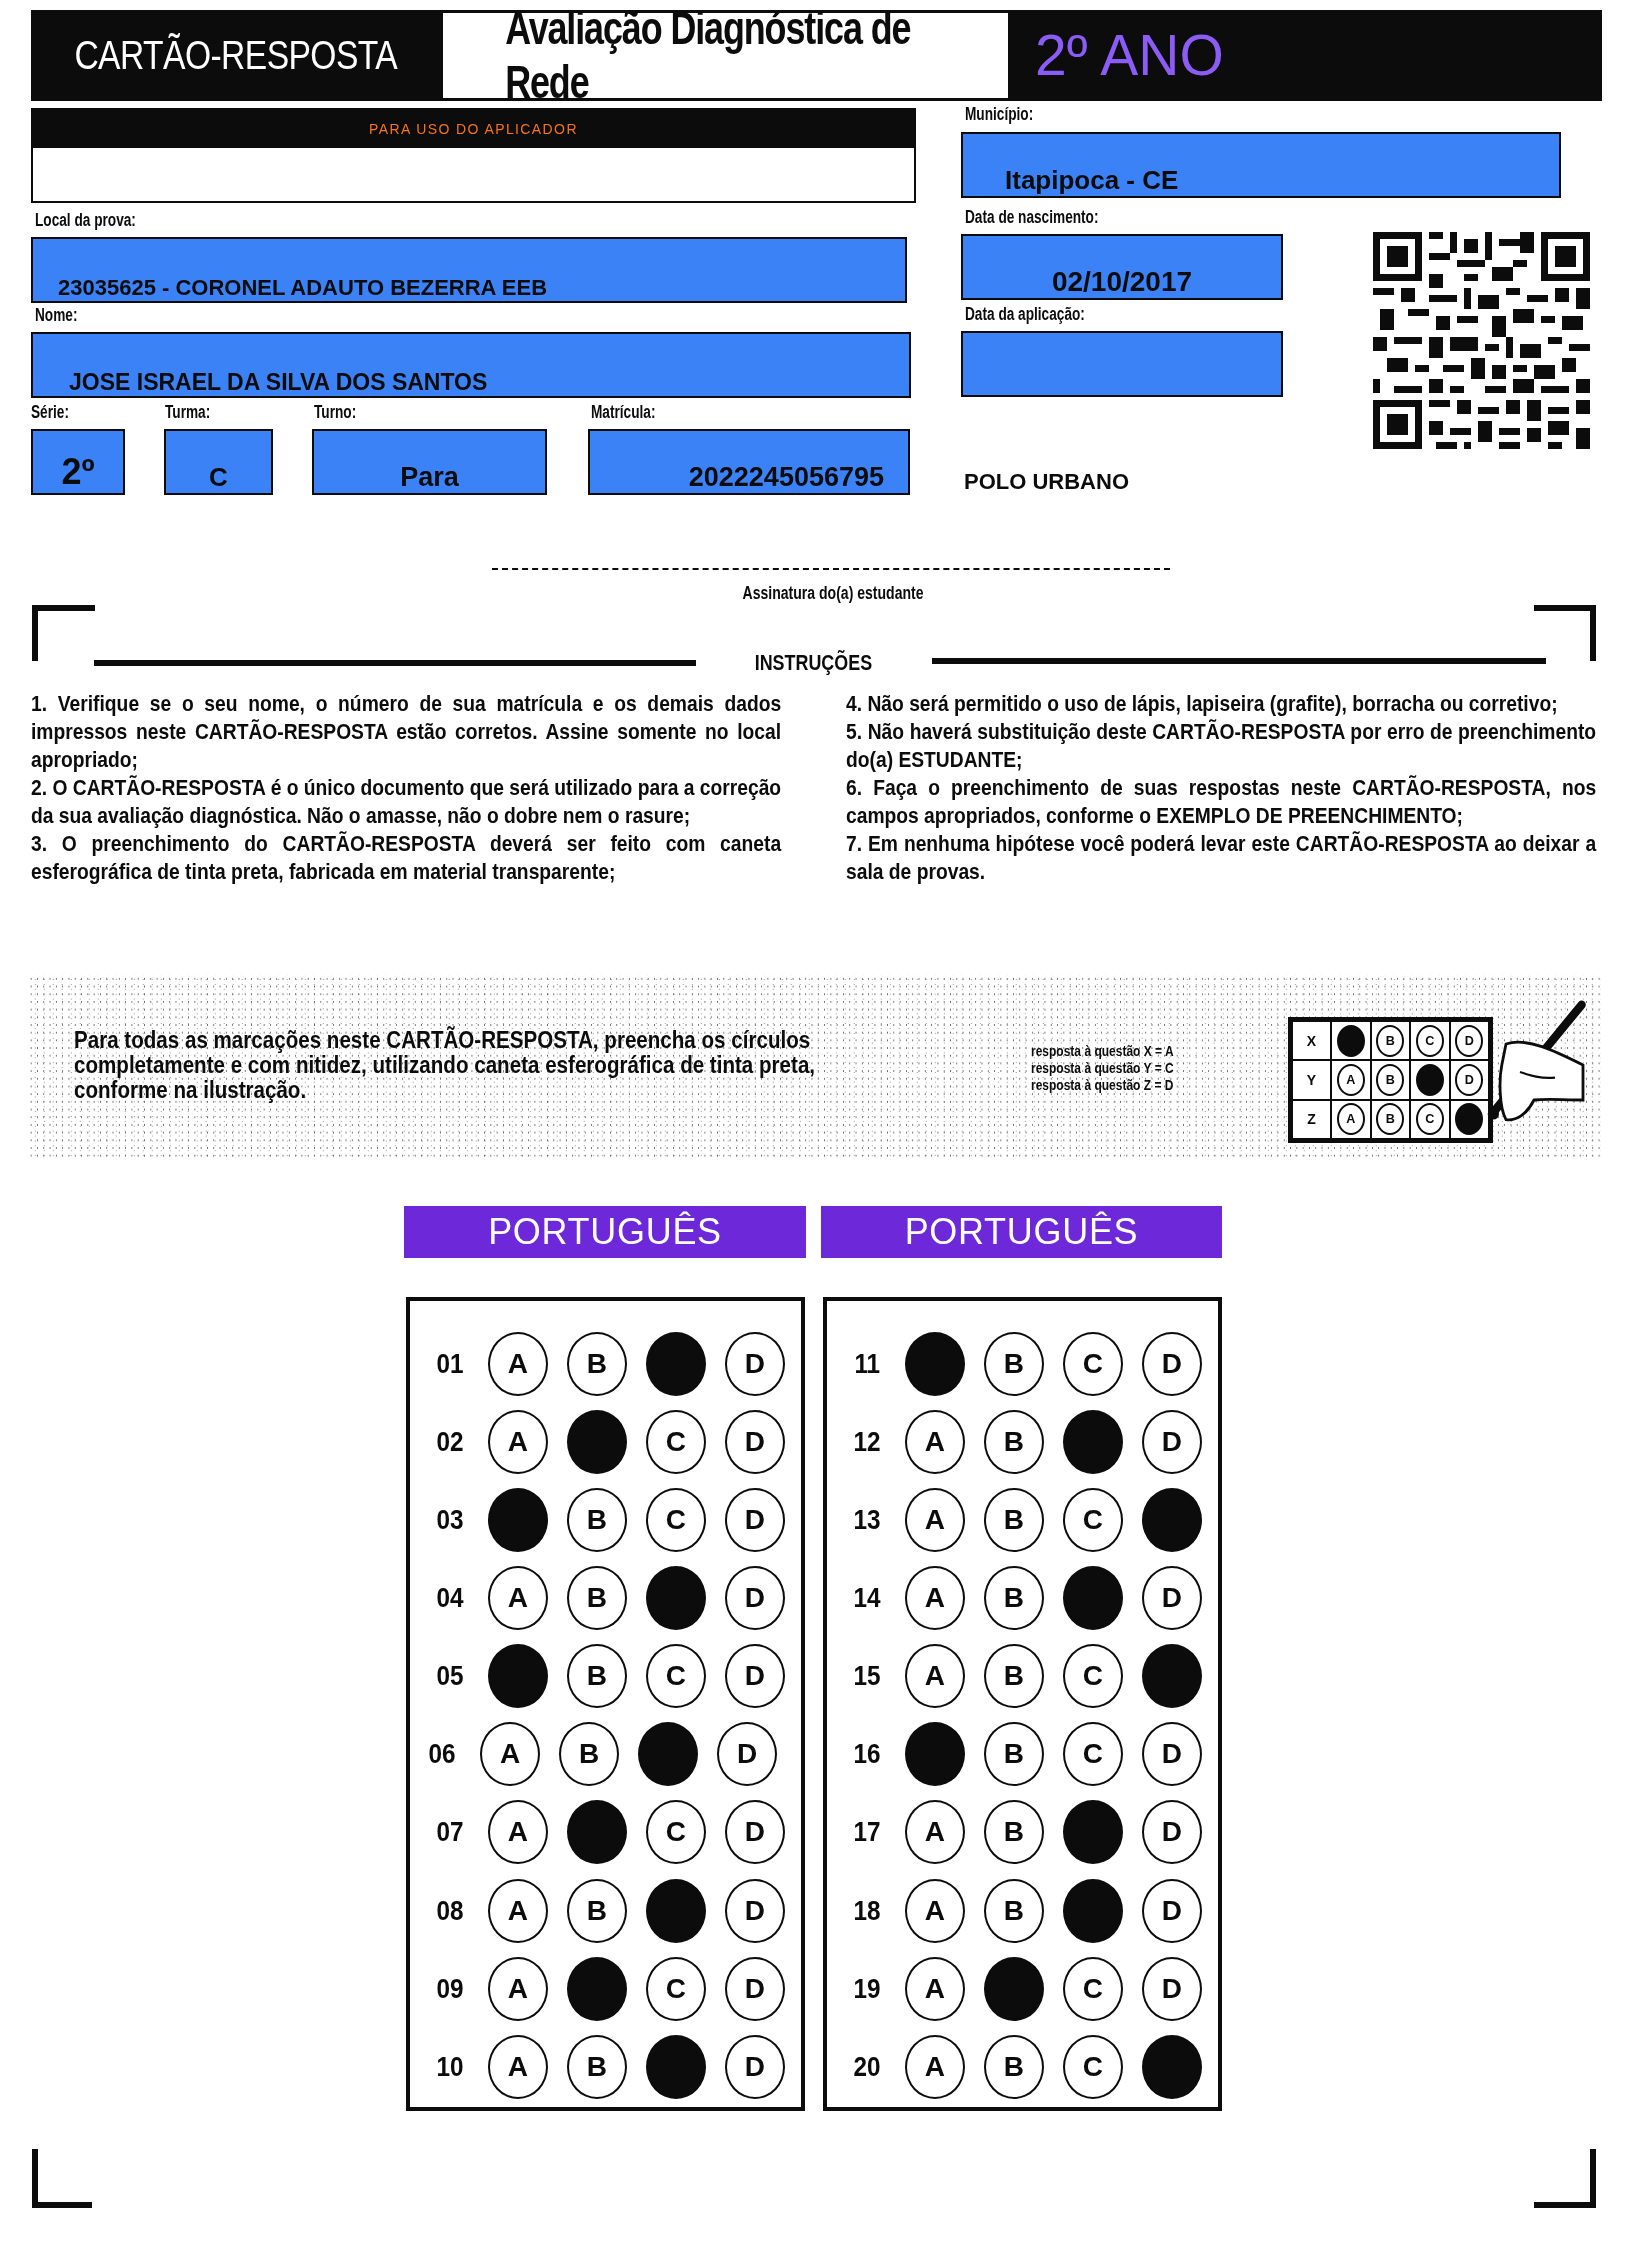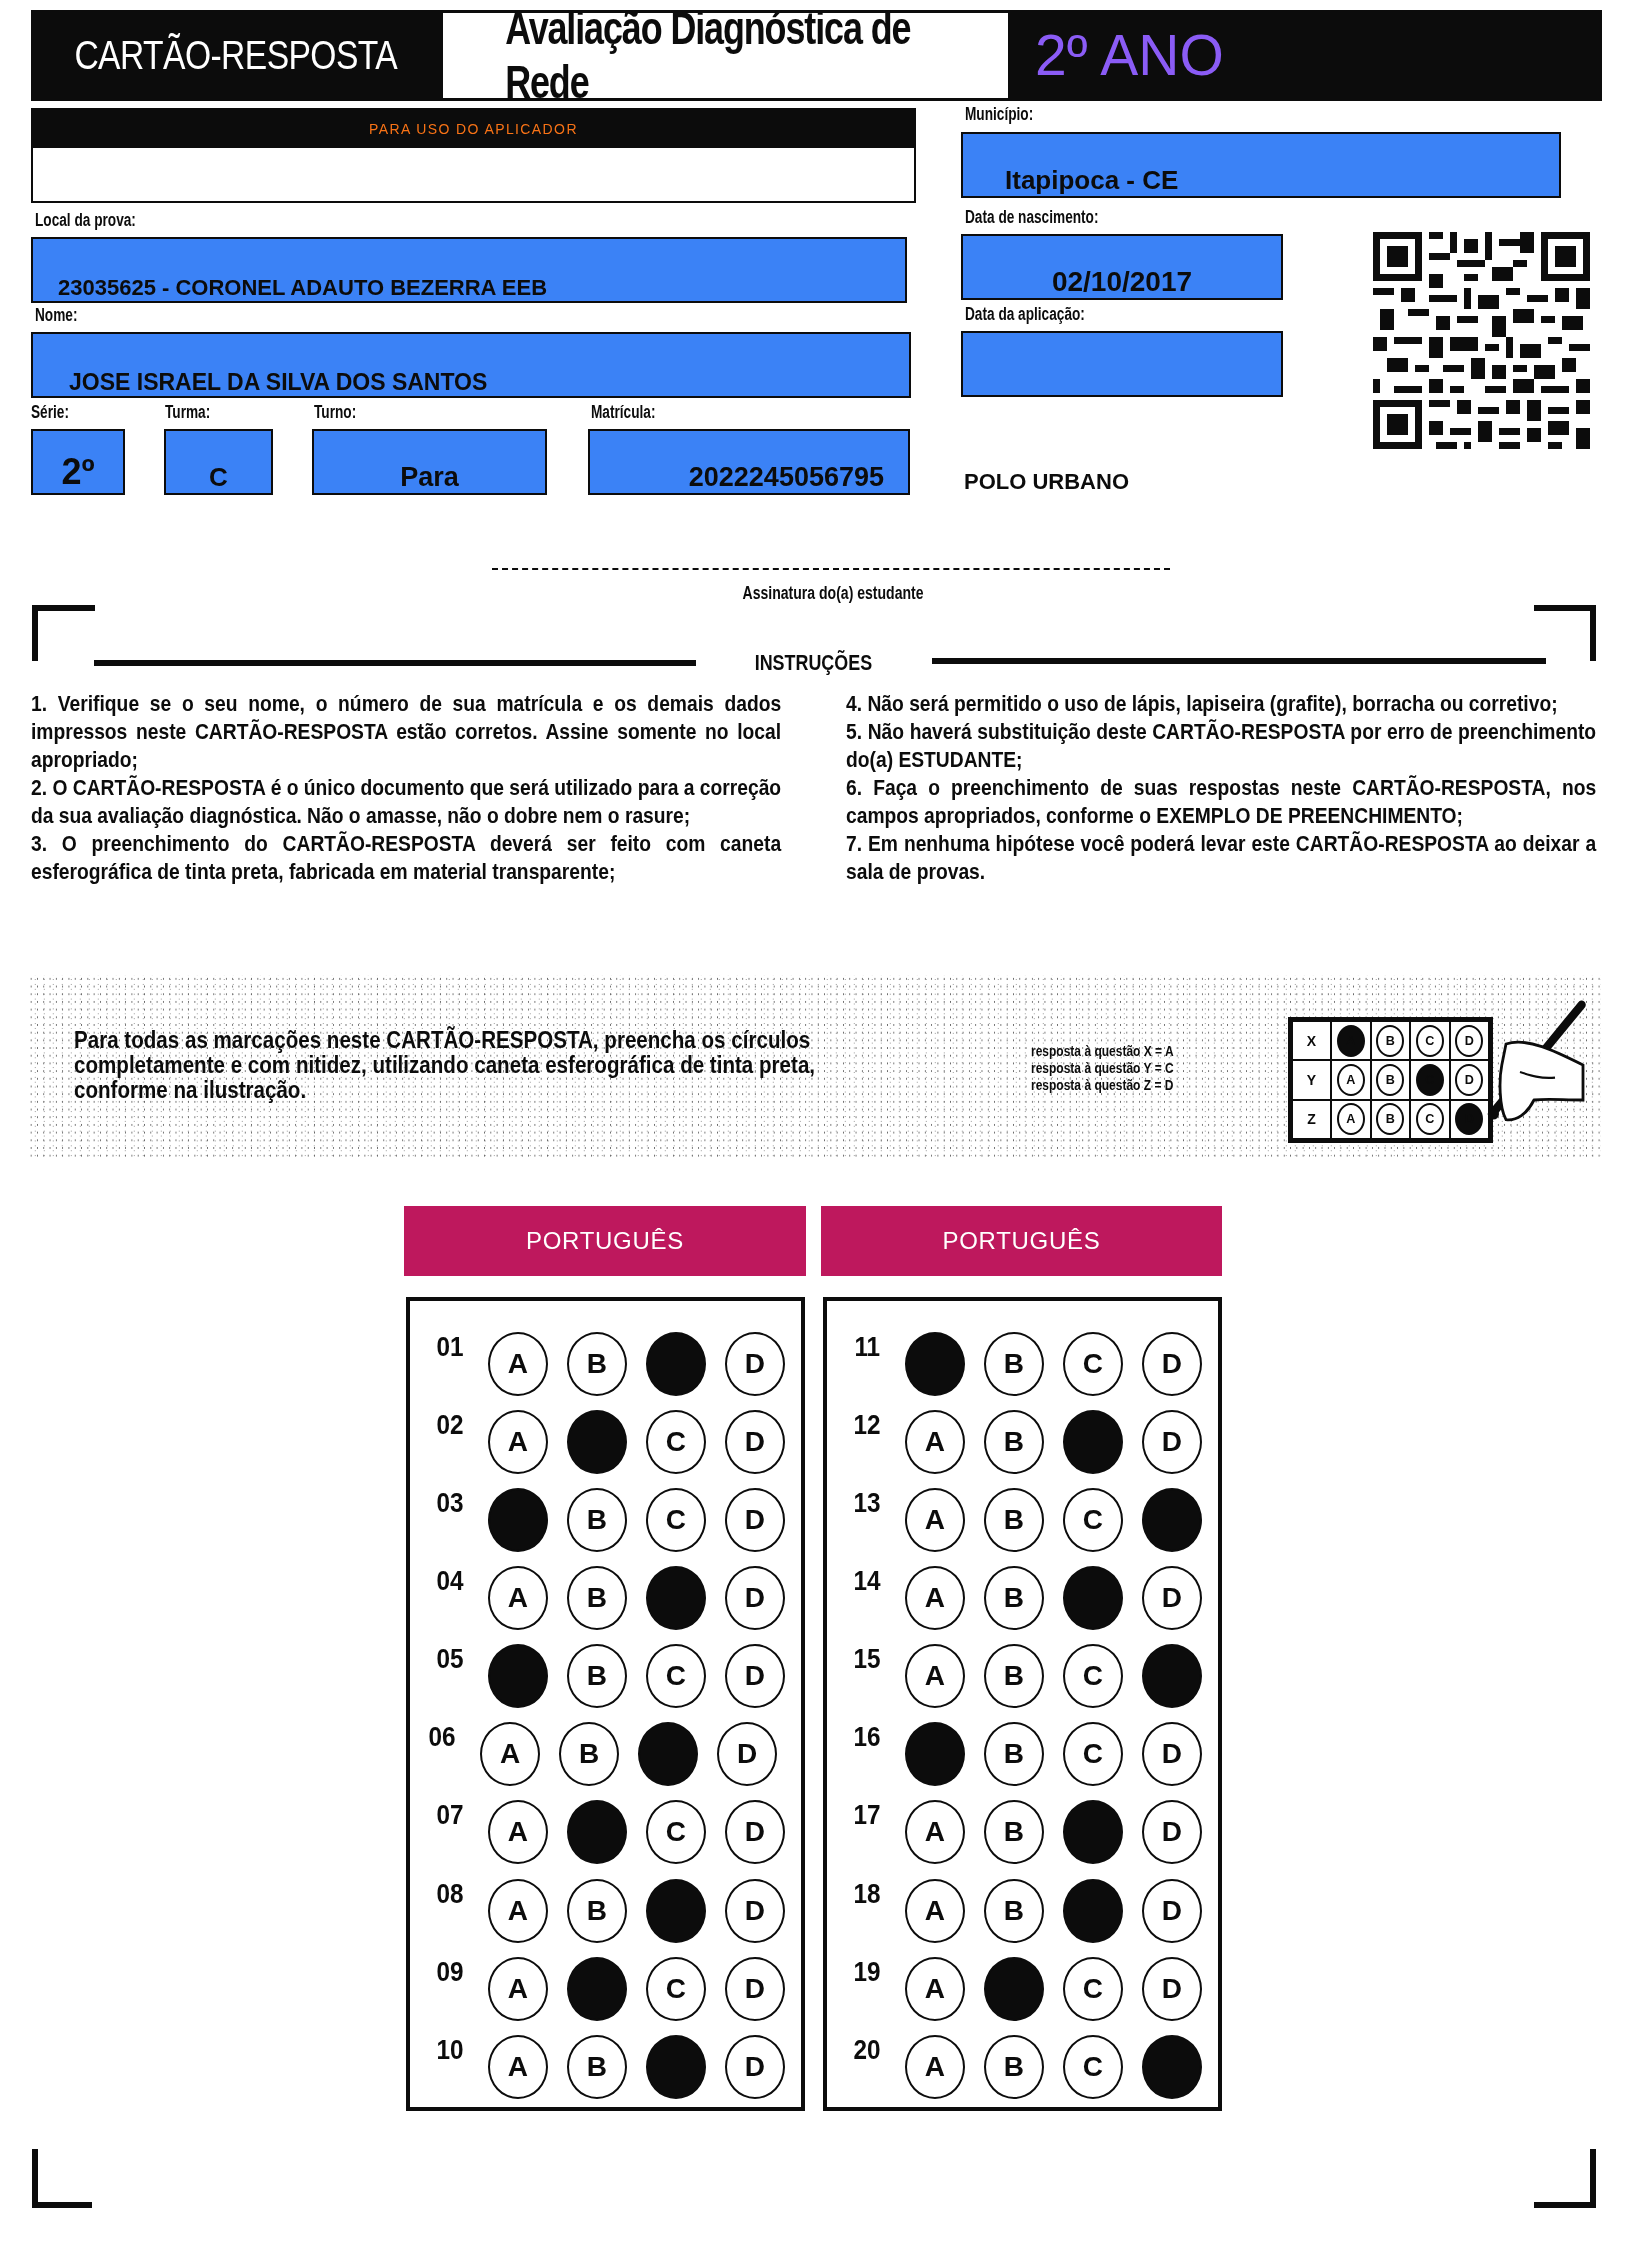--- a/index.html
+++ b/index.html
@@ -54,23 +54,23 @@
   .example-text { left: 74px; top: 1027px; width: 813px; font-size: 24.5px; font-weight: bold; line-height: 25px; }
   .example-text span { display: inline-block; transform: scaleX(0.84); transform-origin: left top; width: 119%; }
   .legend { left: 1031px; top: 1042px; font-size: 15.4px; font-weight: bold; line-height: 17px; }
   .legend div { transform: scaleX(0.78); transform-origin: left top; white-space: nowrap; }
   .ex-grid { left: 1288px; top: 1017px; width: 205px; height: 126px; border: 4.2px solid #0c0c0c; background: #fff; display: grid; grid-template-columns: 39px repeat(4, 1fr); grid-template-rows: repeat(3, 1fr); }
   .ex-cell { border: 1.4px solid #0c0c0c; display: flex; align-items: center; justify-content: center; font-size: 14px; font-weight: bold; }
   .ex-bub { width: 28px; height: 32px; border: 2.8px solid #0c0c0c; border-radius: 50%; display: flex; align-items: center; justify-content: center; font-size: 12.6px; font-weight: bold; }
   .ex-bub.filled { background: #0c0c0c; color: #0c0c0c; }
 
   
-  .subj { height: 70px; background: #be185d; color: #fff; font-size: 24px; display: flex; align-items: center; justify-content: center; letter-spacing: 0.7px; }
+  .subj { height: 52px; background: #6d28d9; color: #fff; font-size: 36px; display: flex; align-items: center; justify-content: center; letter-spacing: 0.7px; }
   .ansbox { border: 4.2px solid #0c0c0c; background: #fff; }
-  .qrow { position: absolute; left: 0; right: 0; height: 64px; display: flex; align-items: flex-start; }
+  .qrow { position: absolute; left: 0; right: 0; height: 64px; display: flex; align-items: center; }
   .qnum { width: 49px; text-align: right; padding-right: 4.2px; font-size: 27px; font-weight: bold; }
   .qnum span { display: inline-block; transform: scaleX(0.9); }
   .bub { width: 60px; height: 64px; border: 2.8px solid #0c0c0c; border-radius: 50%; display: flex; align-items: center; justify-content: center; font-size: 28px; font-weight: bold; margin-left: 19px; background: #fff; }
   .bub:first-of-type { margin-left: 4.2px; }
   .bub.filled { background: #0c0c0c; color: #0c0c0c; }
 </style>
 </head>
 <body>
 
 <div class="abs hdr"></div>

